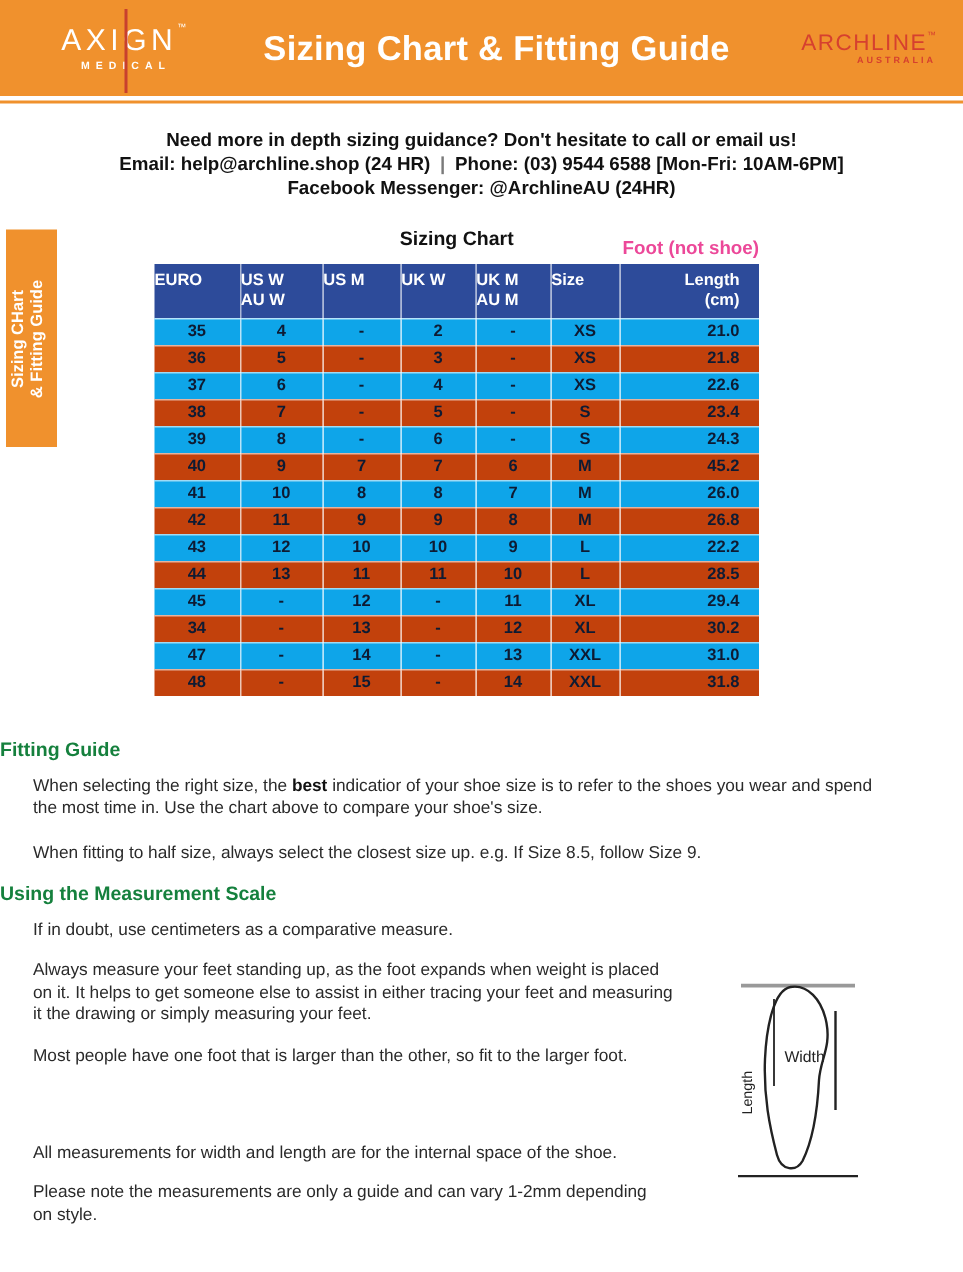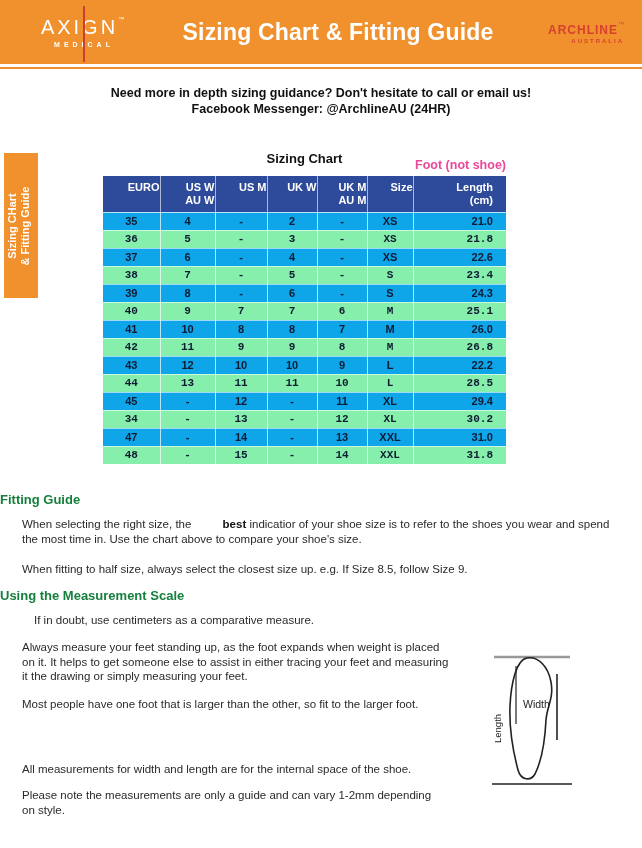--- a/index.html
+++ b/index.html
@@ -22,21 +22,21 @@
   .axign-sub { font-size:7px; letter-spacing:4px; font-weight:bold; margin-top:2px; }
   .axign-line {
     position:absolute; left:49px; top:-10px; width:2px; height:56px;
     background:#C8402E;
   }
   .banner-title {
     flex:1; text-align:center; color:#ffffff; font-weight:bold; font-size:23px;
     letter-spacing:0.2px; padding-right:6px;
   }
   .archline { margin-right:18px; text-align:right; color:#D6402F; line-height:1; }
-  .arch-name { font-size:12px; font-weight:bold; letter-spacing:1px; }
+  .arch-name { font-size:15px; font-weight:normal; letter-spacing:1px; }
   .arch-tm { font-size:6px; vertical-align:top; }
   .arch-sub { font-size:6px; font-weight:bold; letter-spacing:2px; margin-top:1px; }
   
   .side-tab {
     position:absolute; left:4px; top:153px; width:34px; height:145px; background:#F0912D;
   }
   .side-tab-label {
     position:absolute; left:50%; top:50%; width:145px; height:30px;
     transform:translate(-50%,-50%) rotate(-90deg);
     color:#fff; font-weight:bold; font-size:11px; line-height:13px;
@@ -57,42 +57,42 @@
     position:absolute; top:158px; left:103px; width:403px; text-align:right;
     font-weight:bold; font-size:12.5px; color:#ec4899; padding-right:0;
   }
   .size-table-wrap { position:absolute; top:176px; left:103px; width:403px; }
   table.size-table { border-collapse:collapse; table-layout:fixed; width:403px; }
   .size-table th {
     background:#2D4B9A; color:#ffffff; font-size:11px; font-weight:bold;
     vertical-align:top; padding-top:5px; height:36px; line-height:13px;
     border-right:1px solid rgba(255,255,255,0.6);
     border-bottom:1px solid rgba(255,255,255,0.7);
-    text-align:right;
+    text-align:left;
   }
   .size-table td {
     height:18px; text-align:center; font-size:11px; font-weight:bold; color:#0e1b33;
     border-right:1px solid rgba(255,255,255,0.7);
     border-bottom:1px solid rgba(255,255,255,0.6);
   }
   .size-table th:last-child, .size-table td:last-child { text-align:right; padding-right:13px; }
   .size-table th:last-child { border-right:none; }
   .size-table td:last-child { border-right:none; }
   tr.row-dark td { background:#0ea5e9; }
-  tr.row-light td { background:#86efac;font-family:Liberation Mono, monospace; }
+  tr.row-light td { background:#c2410c; }
   
   .h-center {
     position:absolute; left:0; width:610px; text-align:left;
     font-weight:bold; font-size:13px; color:#15803d;
   }
   .para {
     position:absolute; left:22px; font-size:11.5px; line-height:14.5px; color:#2a2a2a;
     white-space:pre-line;
   }
-  .para b { color:#111;margin-left:28px; }
+  .para b { color:#111; }
   
   .foot-diagram { position:absolute; left:490px; top:648px; width:100px; height:145px; }
 </style>
 </head>
 <body>
 
 <div class="banner">
   <div class="axign">
     <div class="axign-name"><span>AXIGN</span><sup class="axign-tm">™</sup></div>
     <div class="axign-sub">MEDICAL</div>
@@ -106,20 +106,25 @@
 </div>
 <div class="banner-rule"></div>
 
 <div class="side-tab">
   <div class="side-tab-label">Sizing CHart
 &amp; Fitting Guide</div>
 </div>
 
 <div class="contact">
   <div>Need more in depth sizing guidance? Don't hesitate to call or email us!</div>
+  <div>
+    <span>Email: help@archline.shop (24 HR)</span>
+    <span class="sep">|</span>
+    <span>Phone: (03) 9544 6588 [Mon-Fri: 10AM-6PM]</span>
+  </div>
   <div>Facebook Messenger: @ArchlineAU (24HR)</div>
 </div>
 
 <div class="chart-title">Sizing Chart</div>
 <div class="chart-note">Foot (not shoe)</div>
 
 <div class="size-table-wrap">
   <table class="size-table">
     <colgroup>
       <col style="width:57px">
@@ -204,21 +209,21 @@
           <td>S</td>
           <td>24.3</td>
         </tr>
         <tr class="row-light">
           <td>40</td>
           <td>9</td>
           <td>7</td>
           <td>7</td>
           <td>6</td>
           <td>M</td>
-          <td>25.1</td>
+          <td>45.2</td>
         </tr>
         <tr class="row-dark">
           <td>41</td>
           <td>10</td>
           <td>8</td>
           <td>8</td>
           <td>7</td>
           <td>M</td>
           <td>26.0</td>
         </tr>
@@ -291,21 +296,21 @@
 
 <div class="h-center" style="top:492px;">Fitting Guide</div>
 
 <p class="para" style="top:517px; width:600px;"><span>When selecting the right size, the </span><b>best</b><span> indicatior of your shoe size is to refer to the shoes you wear and spend
 the most time in. Use the chart above to compare your shoe's size.</span></p>
 
 <p class="para" style="top:562px; width:600px;">When fitting to half size, always select the closest size up. e.g. If Size 8.5, follow Size 9.</p>
 
 <div class="h-center" style="top:588px;">Using the Measurement Scale</div>
 
-<p class="para" style="top:613px; width:600px;margin-left:12px;">If in doubt, use centimeters as a comparative measure.</p>
+<p class="para" style="top:613px; width:600px;">If in doubt, use centimeters as a comparative measure.</p>
 <p class="para" style="top:640px; width:455px;">Always measure your feet standing up, as the foot expands when weight is placed
 on it. It helps to get someone else to assist in either tracing your feet and measuring
 it the drawing or simply measuring your feet.</p>
 <p class="para" style="top:697px; width:500px;">Most people have one foot that is larger than the other, so fit to the larger foot.</p>
 <p class="para" style="top:762px; width:500px;">All measurements for width and length are for the internal space of the shoe.</p>
 <p class="para" style="top:788px; width:455px;">Please note the measurements are only a guide and can vary 1-2mm depending
 on style.</p>
 
 <svg class="foot-diagram" viewBox="0 0 100 145" xmlns="http://www.w3.org/2000/svg">
   <line x1="4" y1="9" x2="80" y2="9" stroke="#999999" stroke-width="2.5"></line>

